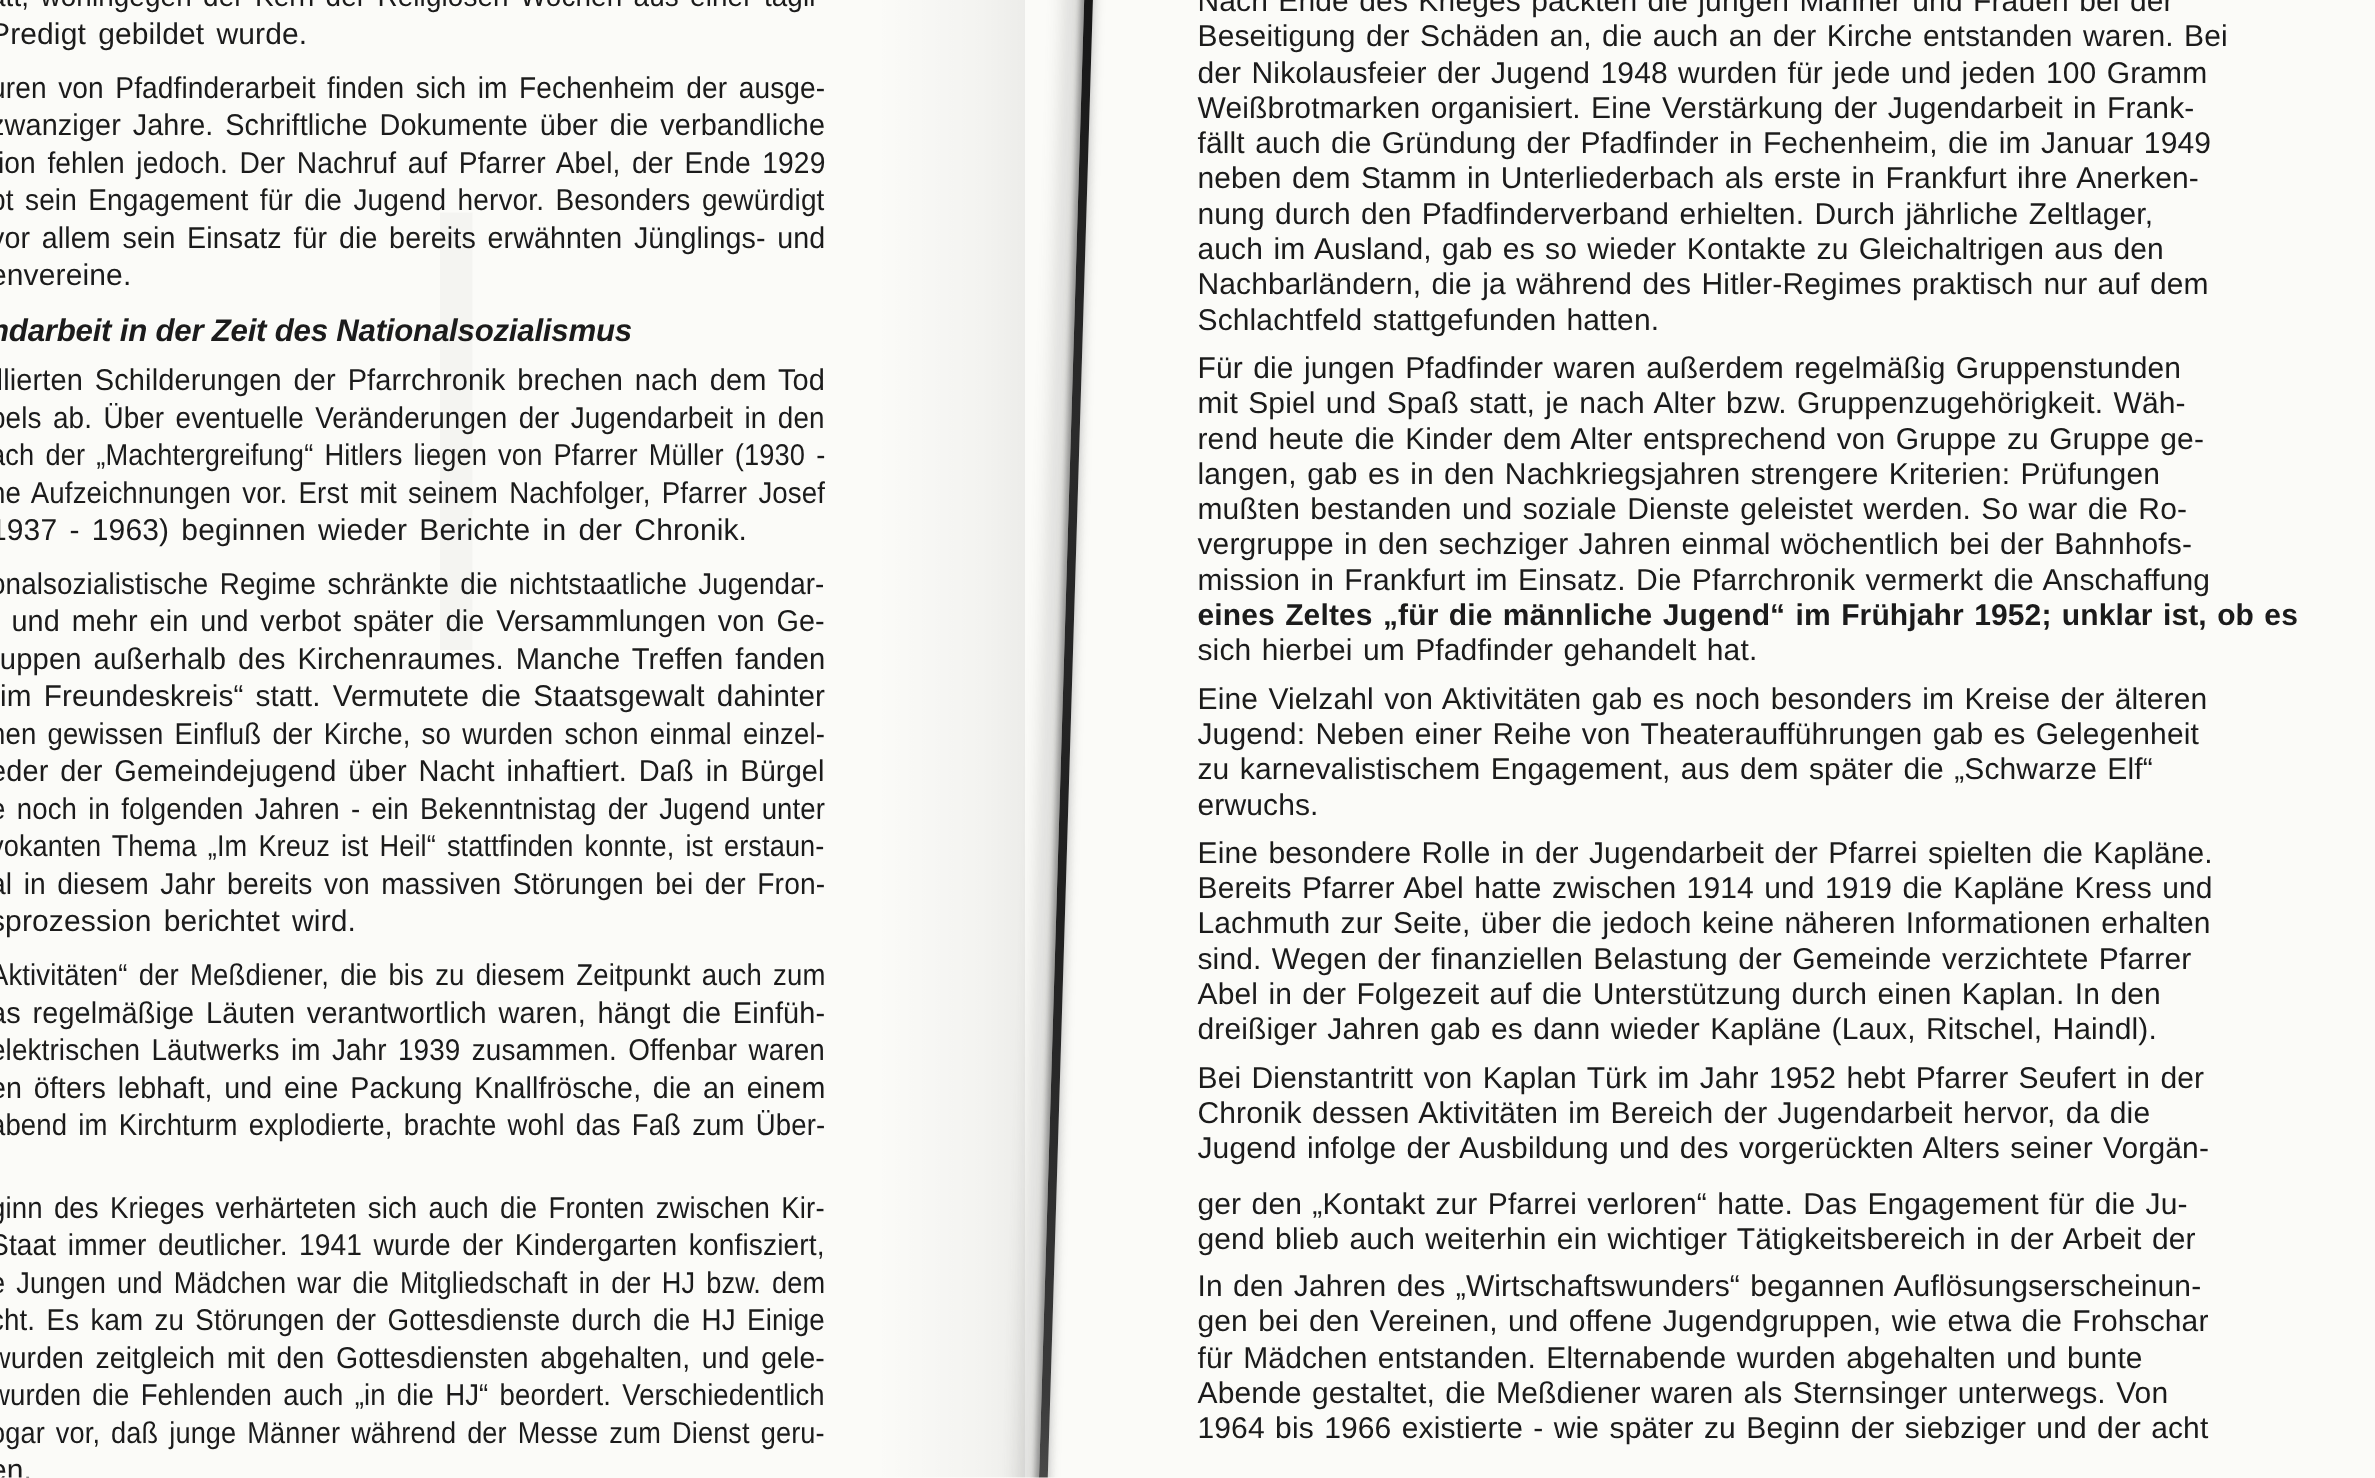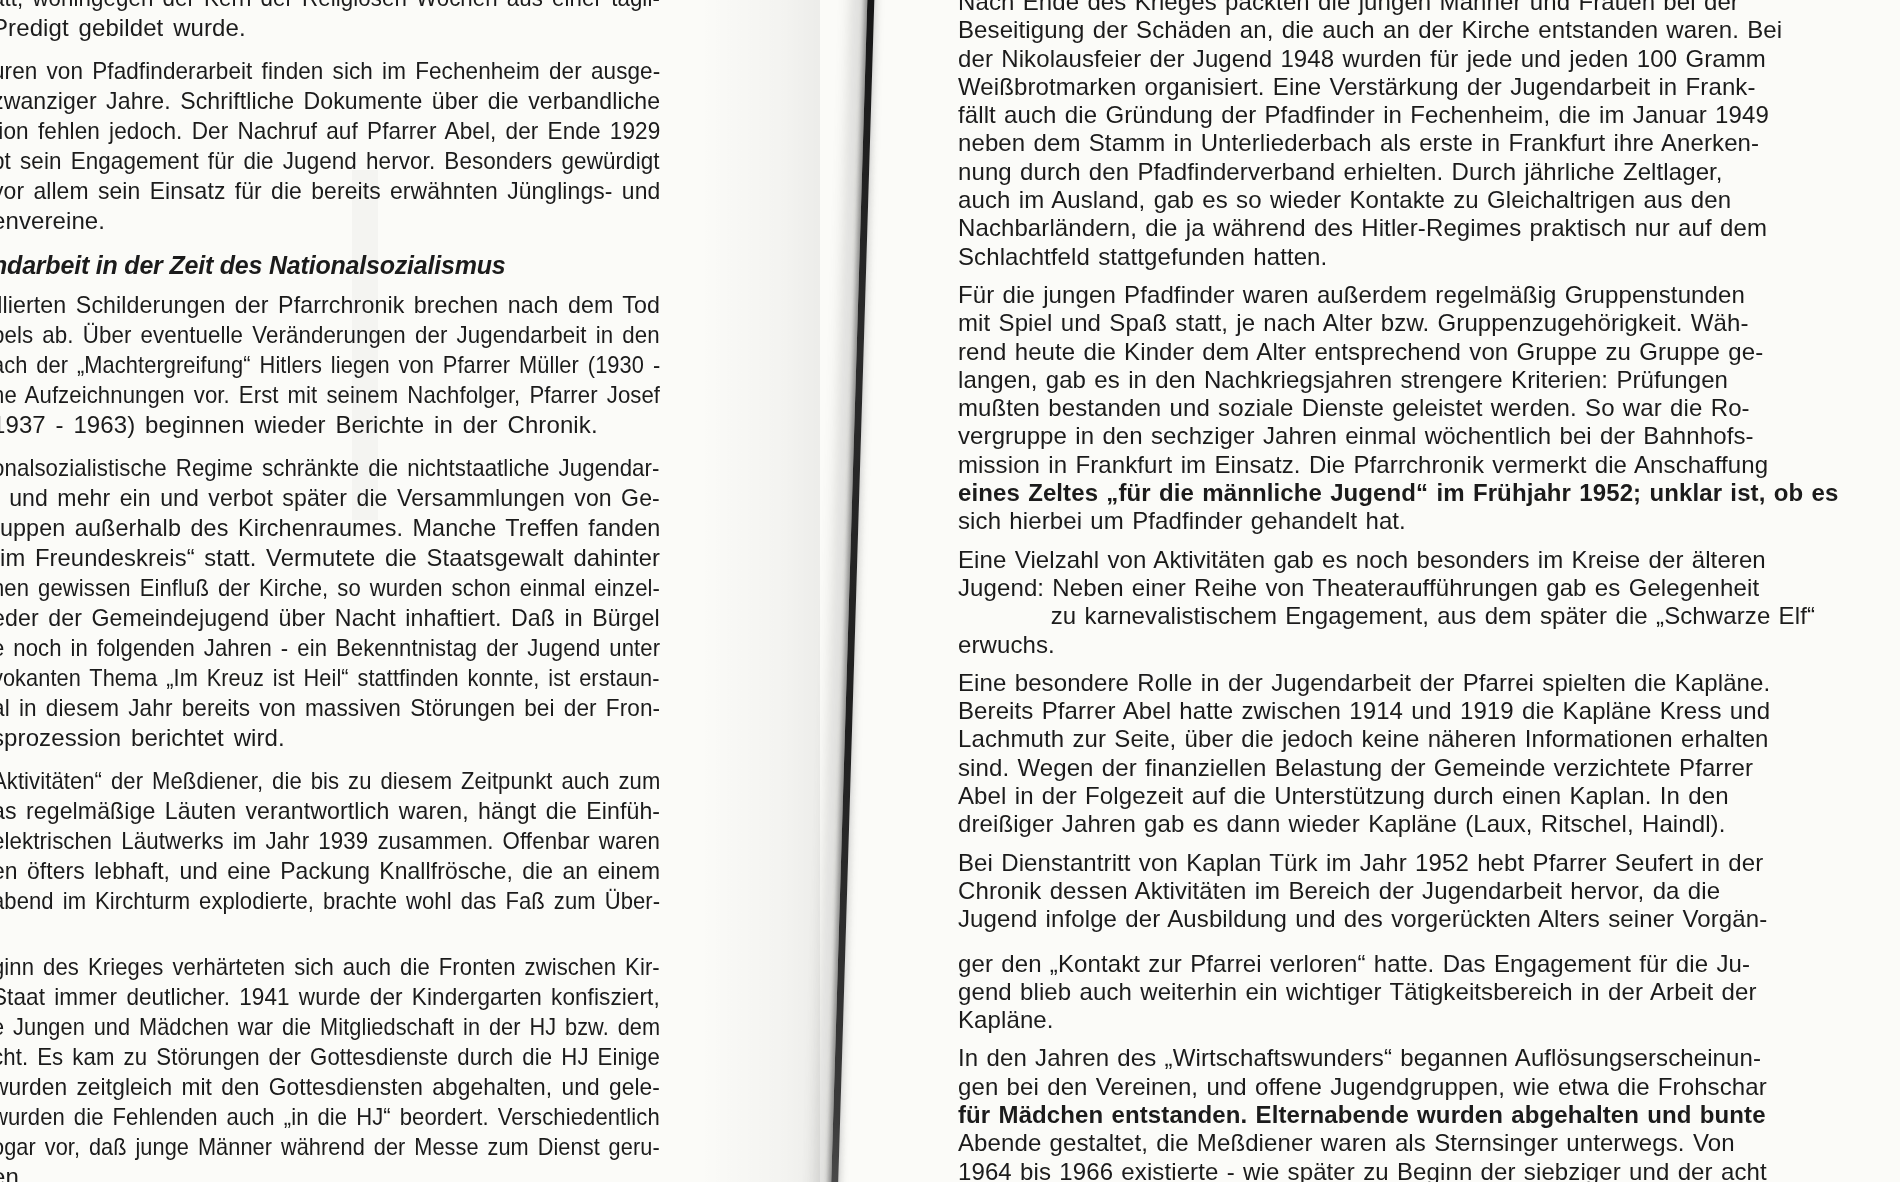--- a/index.html
+++ b/index.html
@@ -115,40 +115,39 @@
         <div class="ln jl" style="transform: scaleX(1);">langen, gab es in den Nachkriegsjahren strengere Kriterien: Prüfungen</div>
         <div class="ln jl" style="transform: scaleX(1);">mußten bestanden und soziale Dienste geleistet werden. So war die Ro-</div>
         <div class="ln jl" style="transform: scaleX(1);">vergruppe in den sechziger Jahren einmal wöchentlich bei der Bahnhofs-</div>
         <div class="ln jl" style="transform: scaleX(1);">mission in Frankfurt im Einsatz. Die Pfarrchronik vermerkt die Anschaffung</div>
         <div class="ln jl" style="transform: scaleX(1); font-weight: bold;">eines Zeltes „für die männliche Jugend“ im Frühjahr 1952; unklar ist, ob es</div>
         <div class="ln">sich hierbei um Pfadfinder gehandelt hat.</div>
       </div>
       <div class="para">
         <div class="ln jl" style="transform: scaleX(1);">Eine Vielzahl von Aktivitäten gab es noch besonders im Kreise der älteren</div>
         <div class="ln jl" style="transform: scaleX(1);">Jugend: Neben einer Reihe von Theateraufführungen gab es Gelegenheit</div>
-        <div class="ln jl" style="transform: scaleX(1); text-align: right;">zu karnevalistischem Engagement, aus dem später die „Schwarze Elf“</div>
+        <div class="ln jl" style="transform: scaleX(1);">zu karnevalistischem Engagement, aus dem später die „Schwarze Elf“</div>
         <div class="ln">erwuchs.</div>
       </div>
       <div class="para">
         <div class="ln jl" style="transform: scaleX(1);">Eine besondere Rolle in der Jugendarbeit der Pfarrei spielten die Kapläne.</div>
         <div class="ln jl" style="transform: scaleX(1);">Bereits Pfarrer Abel hatte zwischen 1914 und 1919 die Kapläne Kress und</div>
         <div class="ln jl" style="transform: scaleX(1);">Lachmuth zur Seite, über die jedoch keine näheren Informationen erhalten</div>
         <div class="ln jl" style="transform: scaleX(1);">sind. Wegen der finanziellen Belastung der Gemeinde verzichtete Pfarrer</div>
         <div class="ln jl" style="transform: scaleX(1);">Abel in der Folgezeit auf die Unterstützung durch einen Kaplan. In den</div>
         <div class="ln">dreißiger Jahren gab es dann wieder Kapläne (Laux, Ritschel, Haindl).</div>
       </div>
       <div class="para">
         <div class="ln jl" style="transform: scaleX(1);">Bei Dienstantritt von Kaplan Türk im Jahr 1952 hebt Pfarrer Seufert in der</div>
         <div class="ln jl" style="transform: scaleX(1);">Chronik dessen Aktivitäten im Bereich der Jugendarbeit hervor, da die</div>
         <div class="ln jl" style="transform: scaleX(1);">Jugend infolge der Ausbildung und des vorgerückten Alters seiner Vorgän-</div>
         <div class="ln jl" style="transform: scaleX(1); margin-top: 16px;">ger den „Kontakt zur Pfarrei verloren“ hatte. Das Engagement für die Ju-</div>
         <div class="ln jl" style="transform: scaleX(1);">gend blieb auch weiterhin ein wichtiger Tätigkeitsbereich in der Arbeit der</div>
-        <div class="ln">Kapläne.</div>
       </div>
       <div class="para">
         <div class="ln jl" style="transform: scaleX(1);">In den Jahren des „Wirtschaftswunders“ begannen Auflösungserscheinun-</div>
         <div class="ln jl" style="transform: scaleX(1);">gen bei den Vereinen, und offene Jugendgruppen, wie etwa die Frohschar</div>
-        <div class="ln jl" style="transform: scaleX(1); font-weight: bold;">für Mädchen entstanden. Elternabende wurden abgehalten und bunte</div>
+        <div class="ln jl" style="transform: scaleX(1);">für Mädchen entstanden. Elternabende wurden abgehalten und bunte</div>
         <div class="ln jl" style="transform: scaleX(1);">Abende gestaltet, die Meßdiener waren als Sternsinger unterwegs. Von</div>
         <div class="ln jl" style="transform: scaleX(1);">1964 bis 1966 existierte - wie später zu Beginn der siebziger und der acht</div>
       </div>
     </div>
 </div>
 
 </body></html>

